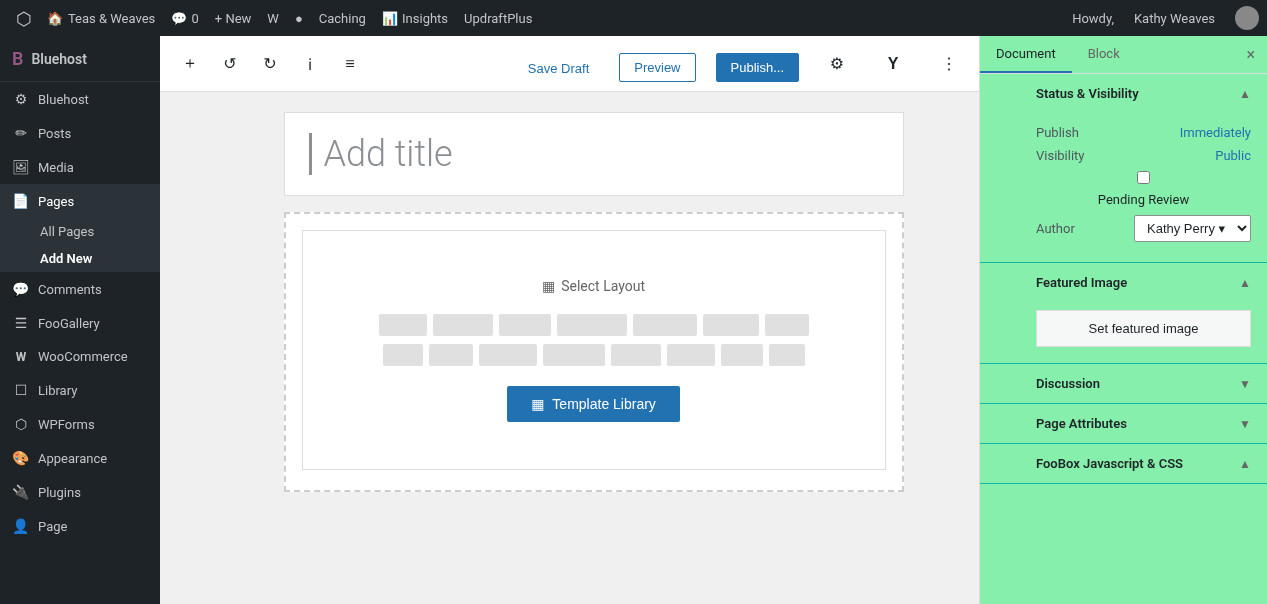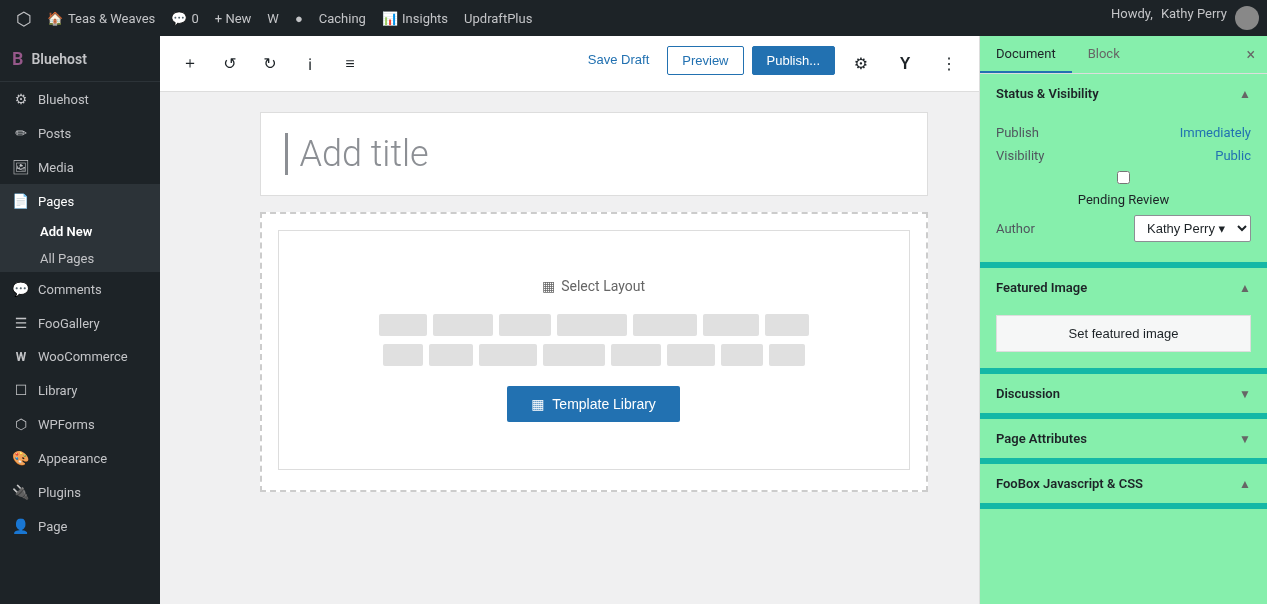--- a/index.html
+++ b/index.html
@@ -16,21 +16,21 @@
       gap: 0;
       flex-shrink: 0;
       z-index: 100;
     }
     .topbar-logo { color: #c3c4c7; font-size: 18px; padding: 0 8px; cursor: pointer; }
     .topbar-item {
       display: flex; align-items: center; gap: 4px;
       padding: 0 8px; color: #c3c4c7; font-size: 13px; cursor: pointer; height: 36px;
     }
     .topbar-separator { flex: 1; }
-    .topbar-howdy { color: #c3c4c7; font-size: 13px; display: flex; align-items: flex-start; gap: 8px; }
+    .topbar-howdy { color: #c3c4c7; font-size: 13px; display: flex; align-items: center; gap: 20px; }
     .topbar-avatar { width: 24px; height: 24px; background: #888; border-radius: 50%; display: inline-block; }
 
     
     #main-layout {
       display: flex;
       flex: 1;
       overflow: hidden;
     }
 
     
@@ -82,21 +82,21 @@
       gap: 4px;
       flex-shrink: 0;
     }
     .toolbar-btn {
       width: 36px; height: 36px;
       border: none; background: transparent; cursor: pointer;
       border-radius: 2px; font-size: 16px; color: #1d2327;
       display: flex; align-items: center; justify-content: center;
     }
     .toolbar-sep { flex: 1; }
-    .toolbar-right { display: flex; align-items: flex-start; gap: 8px; }
+    .toolbar-right { display: flex; align-items: flex-end; gap: 20px; }
     .btn-save-draft {
       background: transparent; border: none; color: #2271b1; cursor: pointer;
       font-size: 13px; padding: 6px 10px;
     }
     .btn-preview {
       background: #fff; border: 1px solid #2271b1; color: #2271b1;
       padding: 6px 14px; border-radius: 2px; cursor: pointer; font-size: 13px;
     }
     .btn-publish {
       background: #2271b1; border: 1px solid #2271b1; color: #fff;
@@ -112,21 +112,21 @@
     
     #editor-content {
       flex: 1;
       overflow-y: auto;
       padding: 20px 0;
       display: flex;
       flex-direction: column;
       align-items: center;
     }
     .editor-page {
-      width: 668px;
+      width: 620px;
       max-width: 100%;
       margin-left: 48px;
     }
     .title-block {
       background: #fff;
       border: 1px solid #ddd;
       padding: 20px 24px;
       margin-bottom: 16px;
       min-height: 80px;
     }
@@ -191,21 +191,22 @@
       padding: 10px 16px; cursor: pointer; font-size: 13px;
       border-bottom: 2px solid transparent; color: #666;
     }
     .panel-tab.active { color: #1d2327; border-bottom: 2px solid #2271b1; }
     .panel-tab-close {
       margin-left: auto; padding: 8px 12px; cursor: pointer; font-size: 16px; color: #666;
     }
     .panel-body { flex: 1; overflow-y: auto; padding: 0; }
 
     .panel-section {
-      border-bottom: 6px solid #14b8a6;
+      border-bottom: 1px solid #14b8a6;
+      padding-left: 40px;
     }
     .panel-section-header {
       display: flex; align-items: center; justify-content: space-between;
       padding: 12px 16px; cursor: pointer;
     }
     .panel-section-title { font-size: 13px; font-weight: 600; color: #1d2327; }
     .panel-chevron { font-size: 12px; color: #666; }
     .panel-section-body { padding: 8px 16px 16px; }
 
     .panel-row {
@@ -262,21 +263,21 @@
   <span class="topbar-item">
     <span>📊</span>
     <span>Insights</span>
   </span>
   <span class="topbar-item">
     <span>UpdraftPlus</span>
   </span>
   <span class="topbar-separator"></span>
   <span class="topbar-howdy">
     <span>Howdy,</span>
-    <span>Kathy Perry</span>
+    <span>Kathy Weaves</span>
     <span class="topbar-avatar"></span>
   </span>
 </div>
 
 <div id="main-layout">
 
   <div id="sidebar">
     <div class="sidebar-brand">
       <span class="brand-icon">B</span>
       <span>Bluehost</span>
@@ -291,25 +292,25 @@
     </div>
     <div class="sidebar-item">
       <span class="s-icon">🖼</span>
       <span>Media</span>
     </div>
     <div class="sidebar-item active-parent">
       <span class="s-icon">📄</span>
       <span>Pages</span>
     </div>
     <div class="sidebar-sub">
+      <div class="sidebar-sub-item">
+        <span>All Pages</span>
+      </div>
       <div class="sidebar-sub-item active">
         <span>Add New</span>
-      </div>
-      <div class="sidebar-sub-item">
-        <span>All Pages</span>
       </div>
     </div>
     <div class="sidebar-item">
       <span class="s-icon">💬</span>
       <span>Comments</span>
     </div>
     <div class="sidebar-item">
       <span class="s-icon">☰</span>
       <span>FooGallery</span>
     </div>

